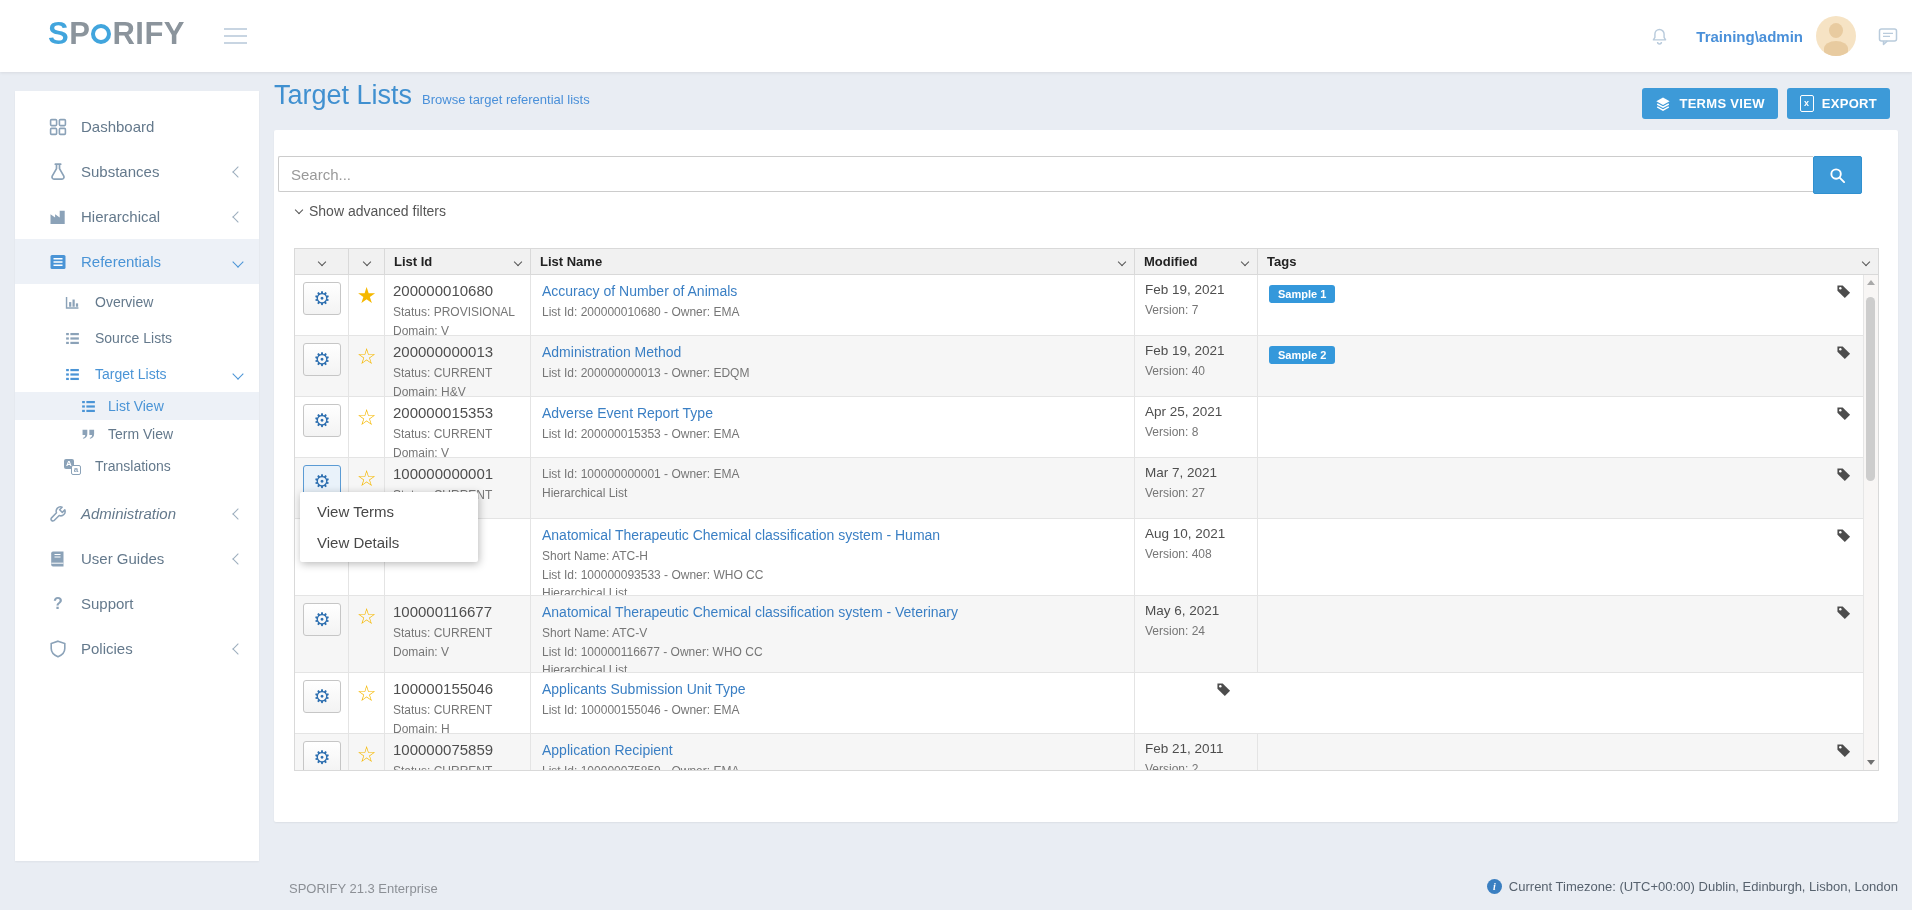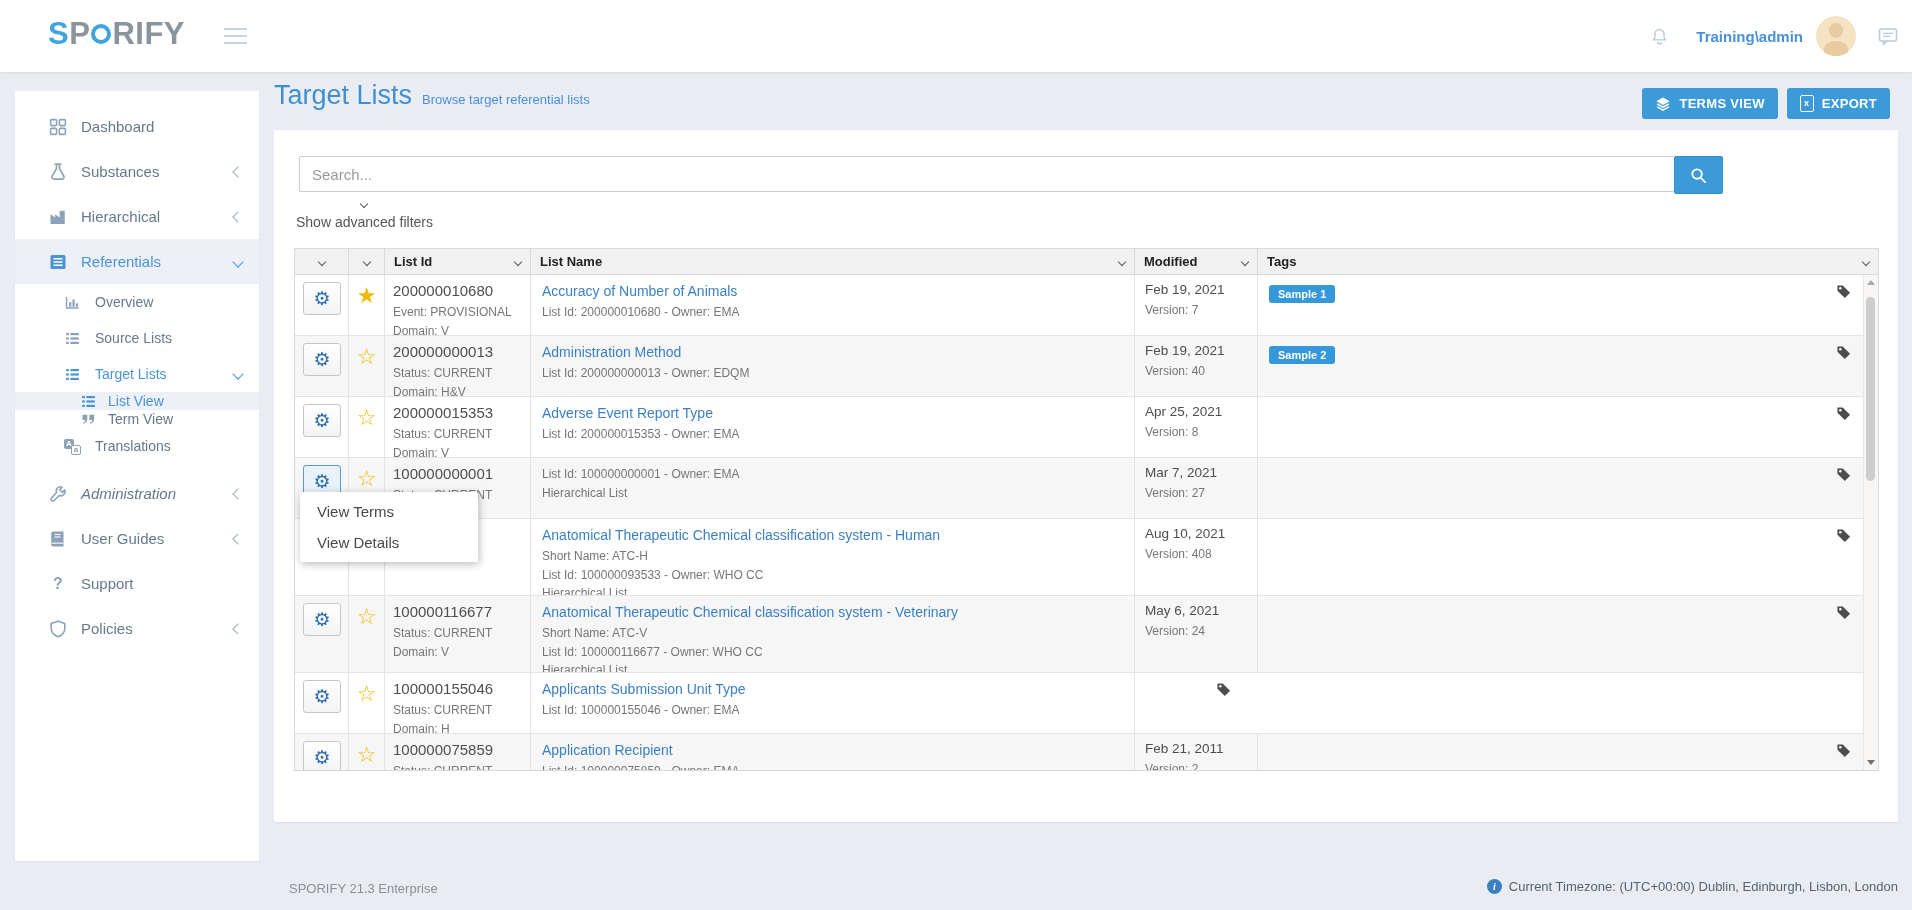--- a/index.html
+++ b/index.html
@@ -18,21 +18,21 @@
   .avatar{width:40px;height:40px;border-radius:50%;background:#f6e3c4;position:relative;overflow:hidden;margin-right:22px;cursor:pointer;flex:none;}
   .avatar::before{content:"";position:absolute;left:13px;top:7px;width:14px;height:15px;border-radius:50%;background:#e8cba0;}
   .avatar::after{content:"";position:absolute;left:8px;top:25px;width:24px;height:15px;border-radius:50% 50% 0 0;background:#e8cba0;}
   .chat-icon{color:#b9cbdc;display:flex;cursor:pointer;}
 
   
   .sidebar{position:absolute;left:15px;top:91px;width:244px;height:770px;background:#fff;padding-top:13px;box-sizing:border-box;box-shadow:0 1px 2px rgba(0,0,0,.05);}
   .sitem{display:flex;align-items:center;position:relative;color:#64798c;cursor:pointer;}
   .l1{height:45px;padding-left:33px;font-size:15px;gap:13px;}
   .l2{height:36px;padding-left:49px;font-size:14px;gap:14px;}
-  .l3{height:18px;padding-left:65px;font-size:14px;gap:11px;}
+  .l3{height:28px;padding-left:65px;font-size:14px;gap:11px;}
   .sitem .icon{color:#8ba2b8;display:flex;align-items:center;justify-content:center;width:20px;height:20px;flex:none;}
   .l2 .icon,.l3 .icon{width:17px;height:17px;}
   .sitem .icon svg{width:100%;height:100%;}
   .sitem.blue{color:#4a94d6}.sitem.blue .icon{color:#4a94d6}
   .sitem.hl{background:#edf1f7;}
   .sitem .chev{position:absolute;right:17px;}
   .gap-top{margin-top:7px;font-style:italic;}
   .qmark{font-size:16px;font-weight:bold;}
   .tr-wrap{position:relative;}
   .tr-wrap .t1{position:absolute;left:0;top:1px;width:10px;height:10px;background:currentColor;border-radius:2px;}
@@ -50,25 +50,25 @@
   .title-row{position:absolute;left:274px;top:80px;display:flex;align-items:baseline;}
   .page-title{font-size:27px;color:#4090d0;}
   .page-sub{font-size:13px;color:#4a90d9;margin-left:10px;}
   .actions{position:absolute;right:22px;top:88px;display:flex;gap:9px;}
   .btn{height:31px;background:#3d9ad8;color:#fff;font-size:13px;font-weight:bold;border:none;border-radius:3px;display:flex;align-items:center;padding:0 13px;gap:8px;cursor:pointer;letter-spacing:.3px;font-family:inherit;}
   .xdoc{width:12px;height:15px;border:1.5px solid #fff;border-radius:2px;display:flex;align-items:center;justify-content:center;}
   .xdoc::before{content:"x";color:#fff;font:bold 9px/1 "Liberation Sans",sans-serif;}
 
   
   .card{position:absolute;left:274px;top:130px;width:1624px;height:692px;background:#fff;border-radius:2px;box-shadow:0 1px 2px rgba(0,0,0,.06);}
-  .search-row{position:absolute;left:25px;top:26px;width:1424px;height:36px;display:flex;}
+  .search-row{position:absolute;left:4px;top:26px;width:1584px;height:36px;display:flex;}
   .search-input{flex:1;height:36px;border:1px solid #ccc;border-right:none;border-radius:2px 0 0 2px;padding:0 12px;font-size:15px;color:#444;box-sizing:border-box;font-family:inherit;outline:none;}
   .search-input::placeholder{color:#999;}
   .search-btn{width:47px;height:36px;background:#3d9ad8;border:1px solid #3090cf;border-radius:2px;display:flex;align-items:center;justify-content:center;cursor:pointer;}
-  .filters{position:absolute;left:22px;top:73px;display:flex;align-items:center;gap:7px;font-size:14px;color:#555;cursor:pointer;flex-direction:column;}
+  .filters{position:absolute;left:22px;top:73px;display:flex;align-items:center;gap:7px;font-size:14px;color:#555;cursor:pointer;}
   .filters .chev{margin-top:-2px;}
 
   
   .table-wrap{position:absolute;left:20px;top:118px;width:1585px;height:523px;border:1px solid #d9d9d9;box-sizing:border-box;overflow:hidden;}
   .thead,.tbody div.trow{display:grid;grid-template-columns:54px 36px 146px 604px 123px 1fr;box-sizing:border-box;}
   .thead{height:26px;background:#f1f1f1;border-bottom:1px solid #d9d9d9;}
   .th{display:flex;align-items:center;font-size:13px;font-weight:bold;color:#222;border-right:1px solid #d9d9d9;padding:0 9px;box-sizing:border-box;}
   .th:last-child{border-right:none;}
   .th.center{justify-content:center;padding:0;}
   .th .chev{margin-left:auto;}
@@ -365,21 +365,21 @@
             <div class="td c-gear">
               <button class="gear-btn">
                 <span class="gear-g">⚙</span>
               </button>
             </div>
             <div class="td c-star">
               <span class="star">★</span>
             </div>
             <div class="td c-id">
               <div class="idtxt">200000010680</div>
-              <div class="meta">Event: PROVISIONAL</div>
+              <div class="meta">Status: PROVISIONAL</div>
               <div class="meta">Domain: V</div>
             </div>
             <div class="td c-name">
               <a class="name">Accuracy of Number of Animals</a>
               <div class="meta">List Id: 200000010680 - Owner: EMA</div>
 
             </div>
             <div class="td c-mod">
               <div class="datetxt">Feb 19, 2021</div>
               <div class="meta">Version: 7</div>

